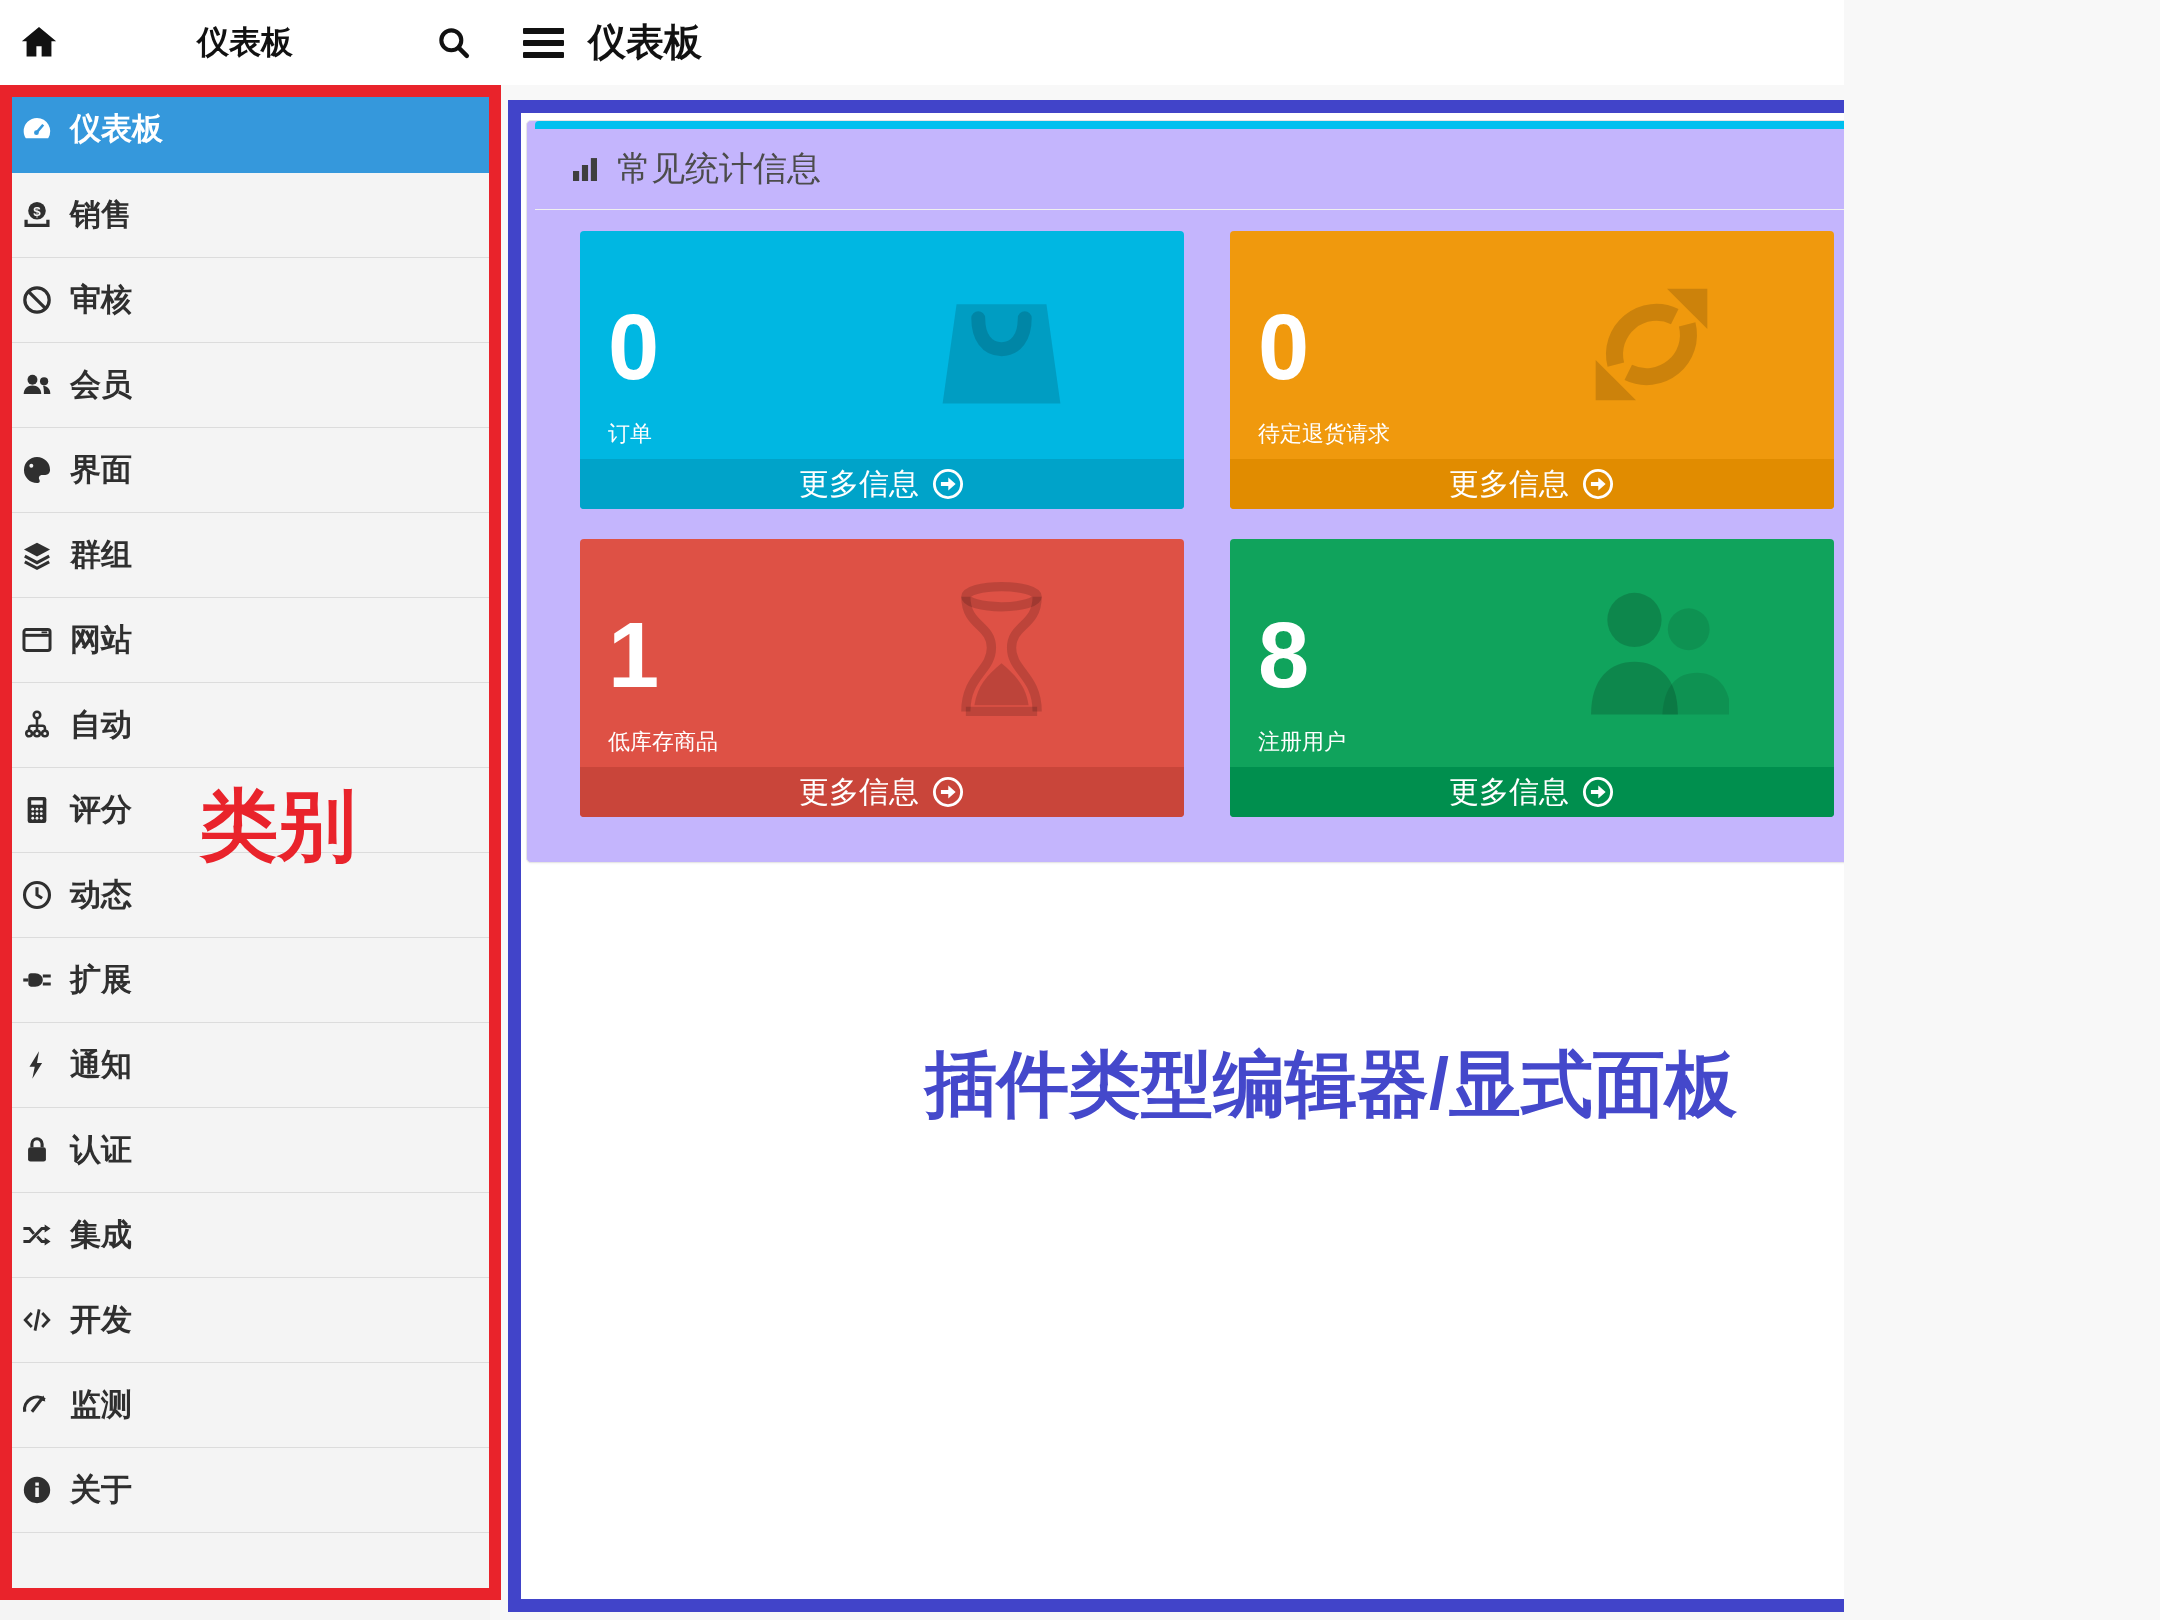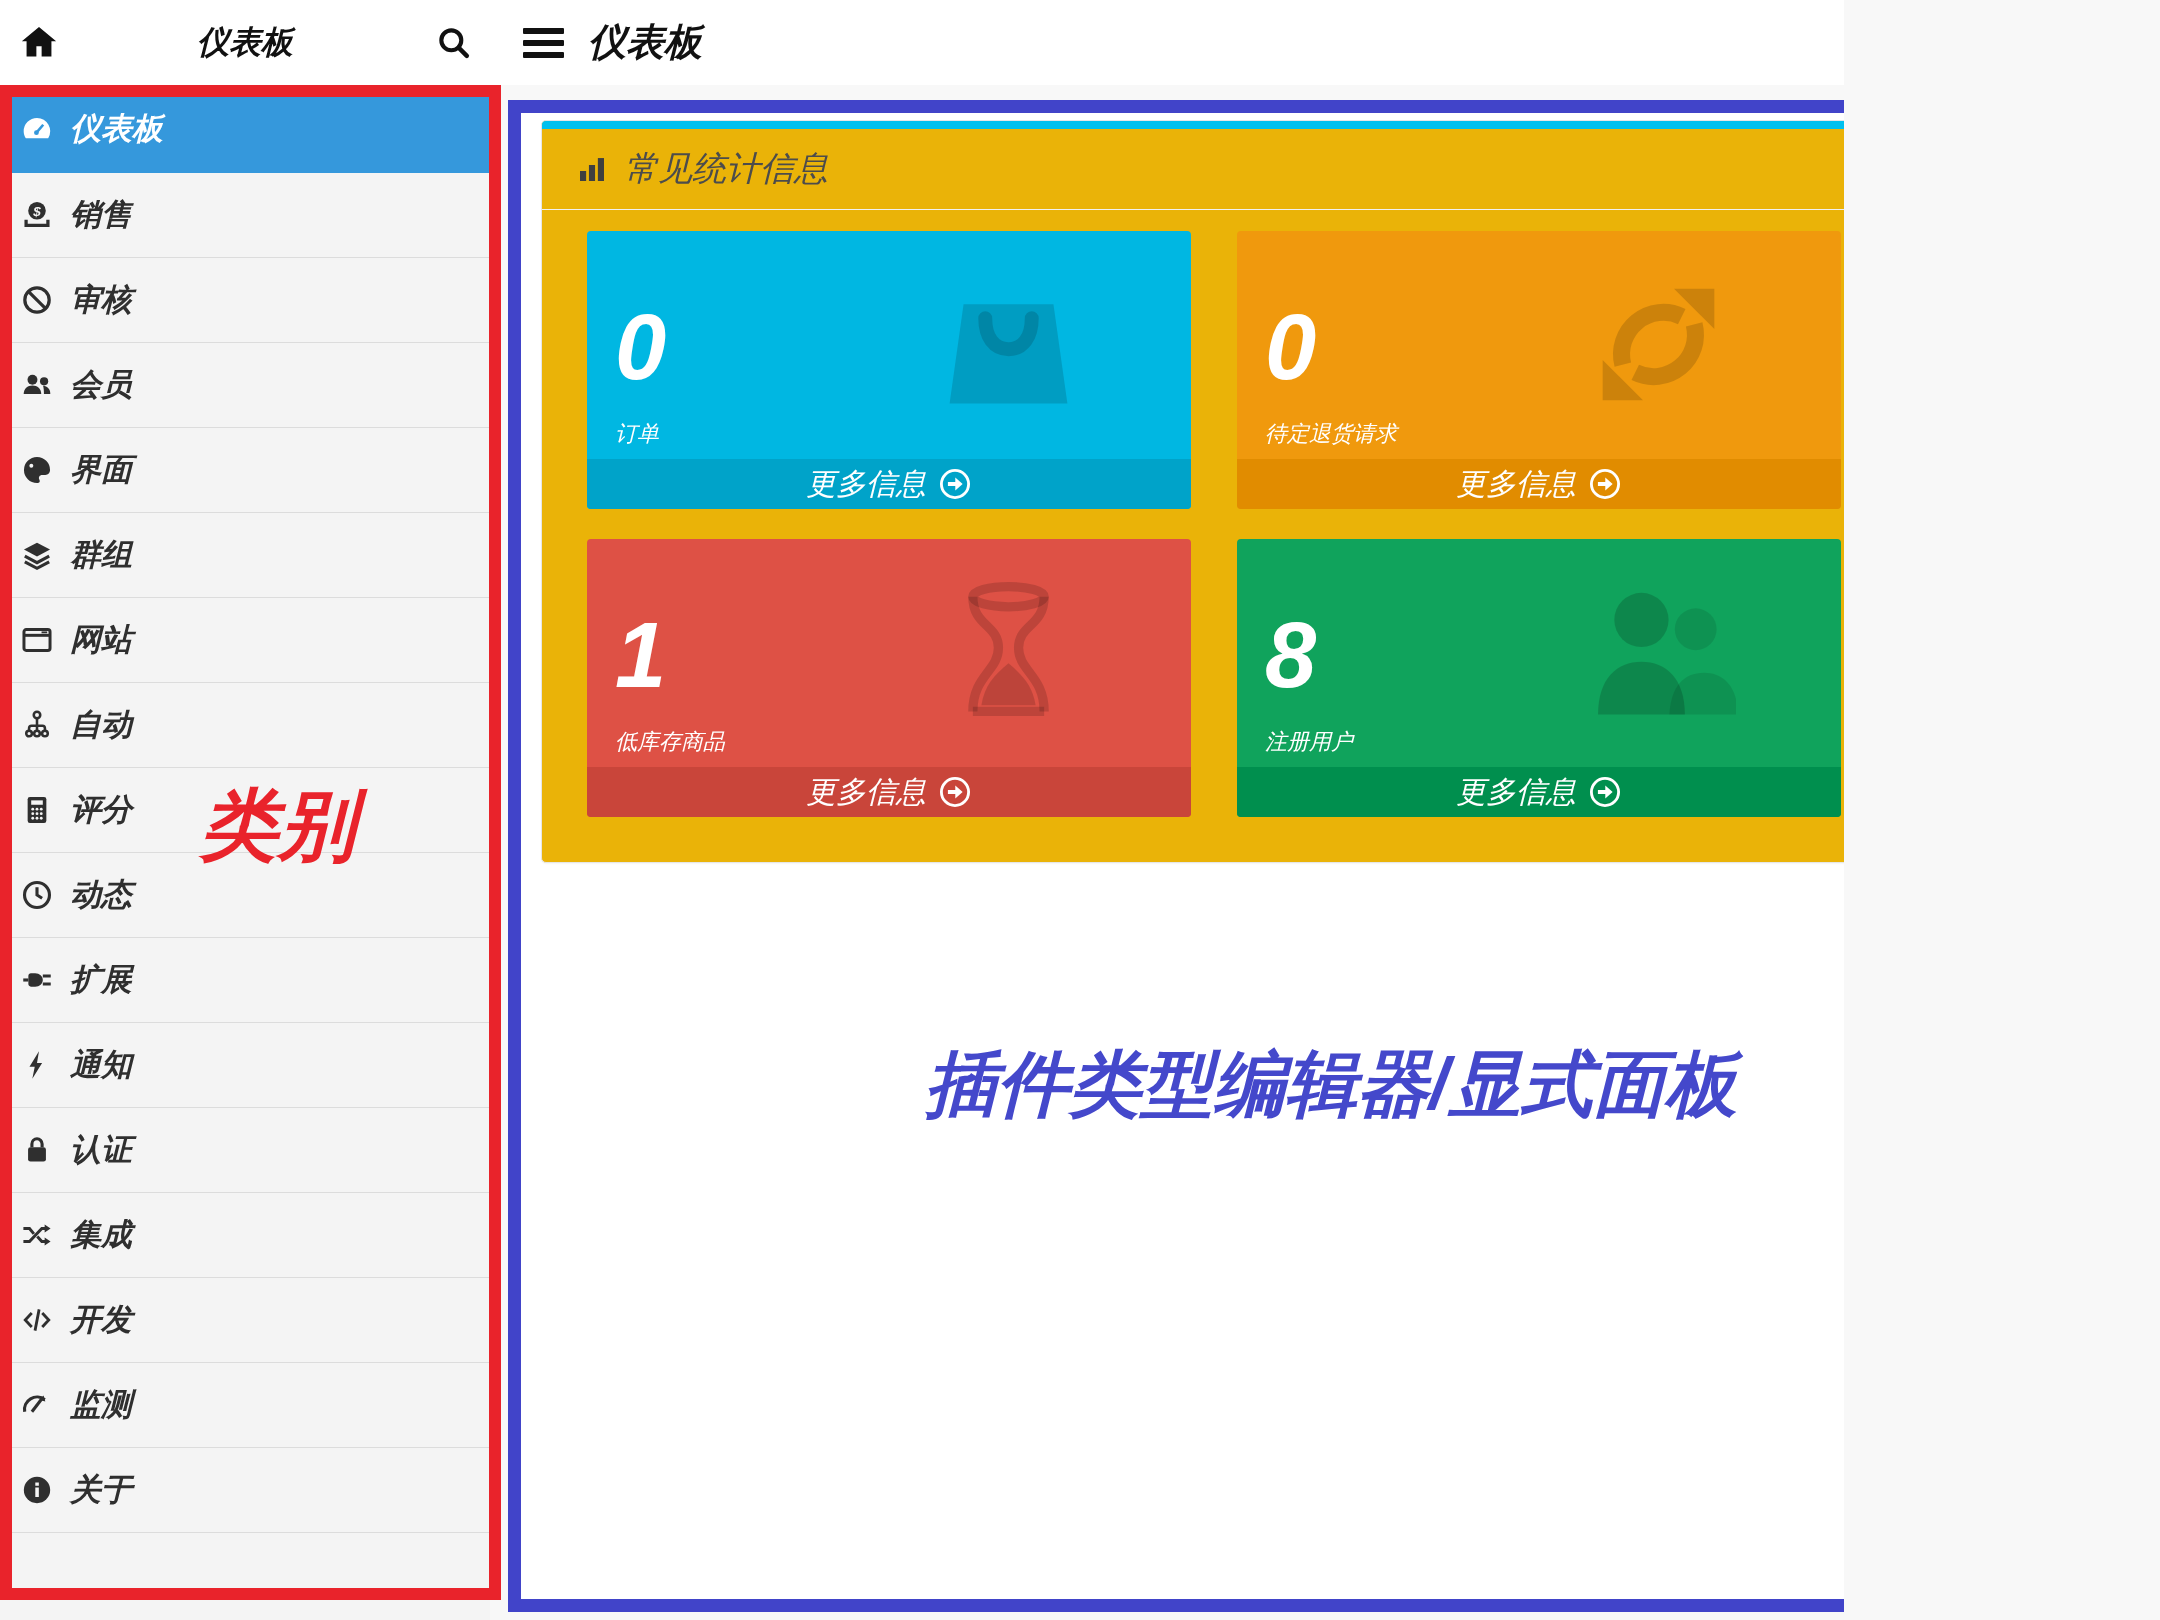--- a/index.html
+++ b/index.html
@@ -1,21 +1,20 @@
 <!DOCTYPE html>
 <html><head>
 <meta charset="utf-8">
 <style>
   html,body{margin:0;padding:0;background:#f8f8f8;}
   *{box-sizing:border-box;}
   .screen{
     position:relative;width:1844px;height:1620px;overflow:hidden;
     font-family:"Liberation Sans","DejaVu Sans",sans-serif;
     background:#f8f8f8;
-    font-style:italic;
   }
   
   .topbar{position:absolute;left:0;top:0;width:2160px;height:85px;background:#ffffff;z-index:5;}
   .home-btn{position:absolute;left:18px;top:22px;width:42px;height:42px;cursor:pointer;}
   .sidebar-title{position:absolute;left:0;top:0;width:490px;height:85px;display:flex;align-items:center;justify-content:center;
     font-size:32px;font-weight:700;color:#111;}
   .search-btn{position:absolute;left:435px;top:24px;width:38px;height:38px;cursor:pointer;}
   .burger{position:absolute;left:523px;top:28px;width:41px;height:30px;display:flex;flex-direction:column;justify-content:space-between;cursor:pointer;}
   .burger span{display:block;height:6px;background:#111;border-radius:1px;}
   .page-title{position:absolute;left:588px;top:0;height:85px;display:flex;align-items:center;
@@ -27,22 +26,22 @@
   .side-item{--hole:#f4f4f4;height:85px;display:flex;align-items:center;padding-left:20px;
     border-bottom:1px solid #dcdcdc;color:#2f2f2f;cursor:pointer;}
   .side-item:first-child{height:88px;}
   .side-item .sicon{width:34px;height:34px;flex:0 0 34px;margin-right:16px;display:flex;align-items:center;justify-content:center;color:#2f2f2f;}
   .side-item .slabel{font-size:31px;font-weight:700;}
   .side-item.active{--hole:#3598dc;background:#3598dc;color:#ffffff;border-bottom-color:#3598dc;}
   .side-item.active .sicon{color:#ffffff;}
   .side-item svg{width:34px;height:34px;}
   
   .content-bg{position:absolute;left:508px;top:100px;width:1646px;height:1512px;background:#ffffff;z-index:1;}
-  .panel{position:absolute;left:541px;top:120px;width:1617px;height:743px;background:#eab308;
-    border:1px solid #e6e6e6;border-radius:5px;box-shadow:0 1px 2px rgba(0,0,0,.04);z-index:2;}
+  .panel{position:absolute;left:526px;top:120px;width:1617px;height:743px;background:#c4b5fd;
+    border:1px solid #e6e6e6;border-radius:5px;box-shadow:0 1px 2px rgba(0,0,0,.04);z-index:2;padding-left:8px;}
   .panel-accent{height:8px;background:#00c0ef;border-radius:4px 4px 0 0;}
   .panel-header{height:81px;display:flex;align-items:center;padding-left:34px;border-bottom:1px solid #f0f0f0;}
   .panel-header .picon{width:32px;height:32px;margin-right:16px;}
   .panel-header .ptitle{font-size:34px;color:#4c4c4c;}
   .tiles{display:grid;grid-template-columns:604px 604px;gap:30px 46px;padding:21px 0 0 45px;}
   .tile{border-radius:4px;overflow:hidden;color:#fff;position:relative;cursor:pointer;}
   .tile-body{height:228px;position:relative;display:flex;flex-direction:column;justify-content:flex-end;padding:0 0 4px 28px;}
   .tile-value{font-size:92px;font-weight:700;line-height:1.0;}
   .tile-label{font-size:22px;margin-top:26px;margin-bottom:6px;}
   .tile-icon{position:absolute;right:105px;top:36px;width:155px;height:155px;}

